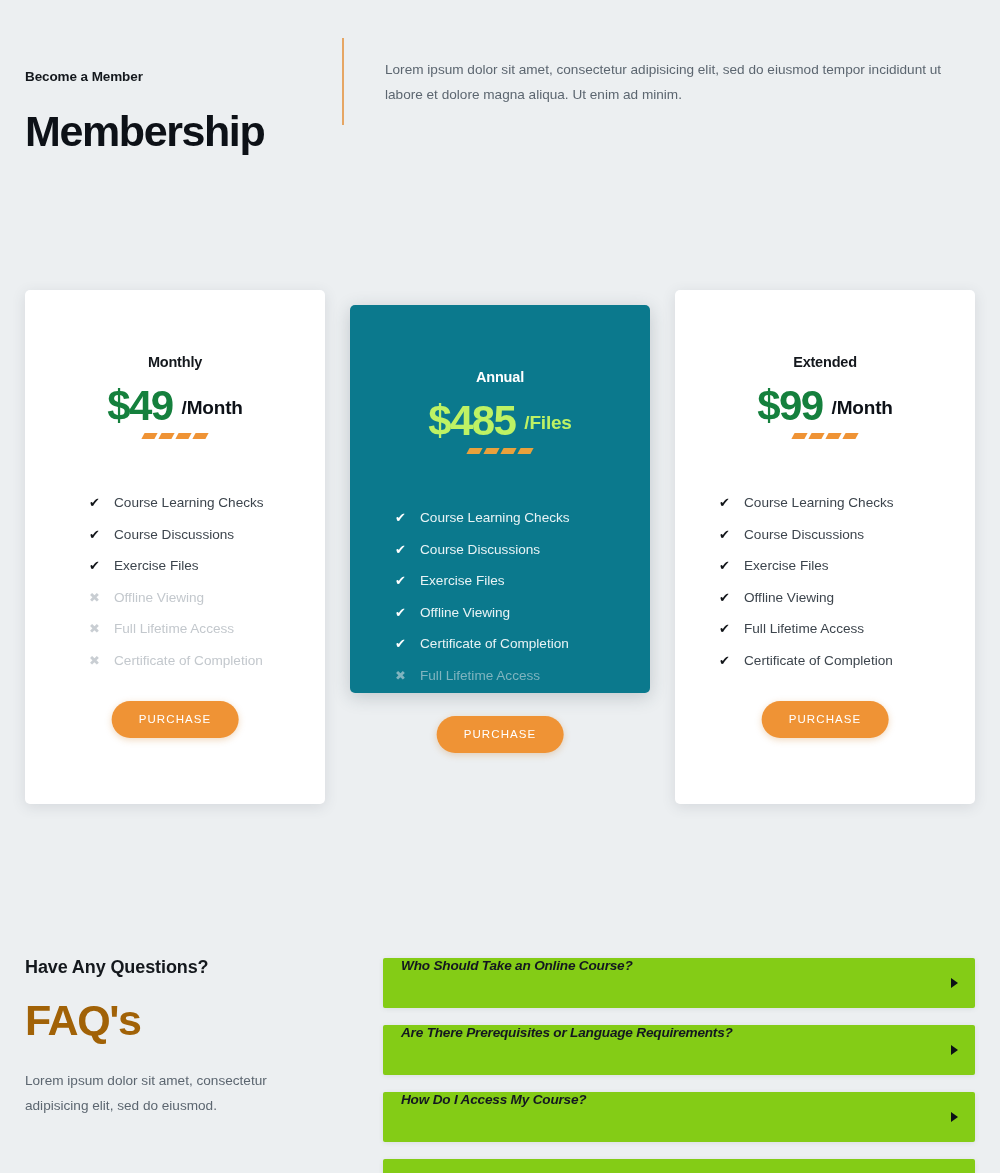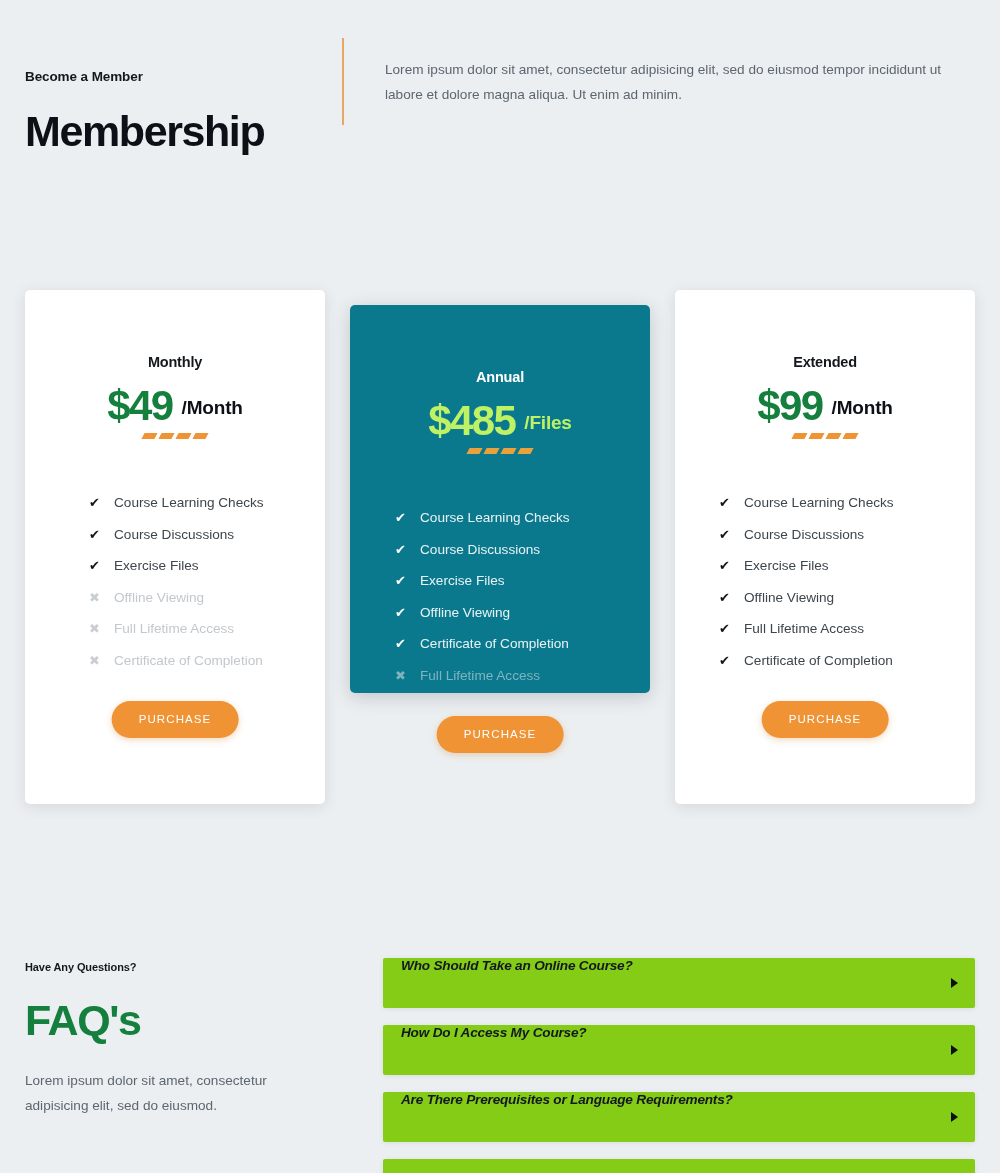--- a/index.html
+++ b/index.html
@@ -227,34 +227,34 @@
   }
 
   .faq-left {
     position: absolute;
     left: 25px;
     top: 8px;
     width: 330px;
   }
 
   .faq-eyebrow {
-    font-size: 11px;
+    font-size: 18px;
     font-weight: bold;
     letter-spacing: -0.1px;
     color: #14181d;
     line-height: 18px;
   }
 
   .faq-title {
     margin-top: 19px;
     font-size: 43px;
     font-weight: bold;
     letter-spacing: -1.4px;
     line-height: 50px;
-    color: #15803d;
+    color: #a16207;
   }
 
   .faq-desc {
     margin-top: 23px;
     font-size: 13.6px;
     line-height: 25px;
     color: #5c6670;
     width: 260px;
   }
 
@@ -413,24 +413,24 @@
     <div class="faq-eyebrow">Have Any Questions?</div>
     <h2 class="faq-title">FAQ's</h2>
     <p class="faq-desc">Lorem ipsum dolor sit amet, consectetur adipisicing elit, sed do eiusmod.</p>
   </div>
   <div class="faq-list" id="faq-root">
       <div class="faq-item">
         <span class="faq-q">Who Should Take an Online Course?</span>
         <span class="faq-caret"></span>
       </div>
       <div class="faq-item">
-        <span class="faq-q">How Do I Access My Course?</span>
+        <span class="faq-q">Are There Prerequisites or Language Requirements?</span>
         <span class="faq-caret"></span>
       </div>
       <div class="faq-item">
-        <span class="faq-q">Are There Prerequisites or Language Requirements?</span>
+        <span class="faq-q">How Do I Access My Course?</span>
         <span class="faq-caret"></span>
       </div>
       <div class="faq-item">
         <span class="faq-q"></span>
       </div>
     </div>
 </div>
 
 </body></html>

